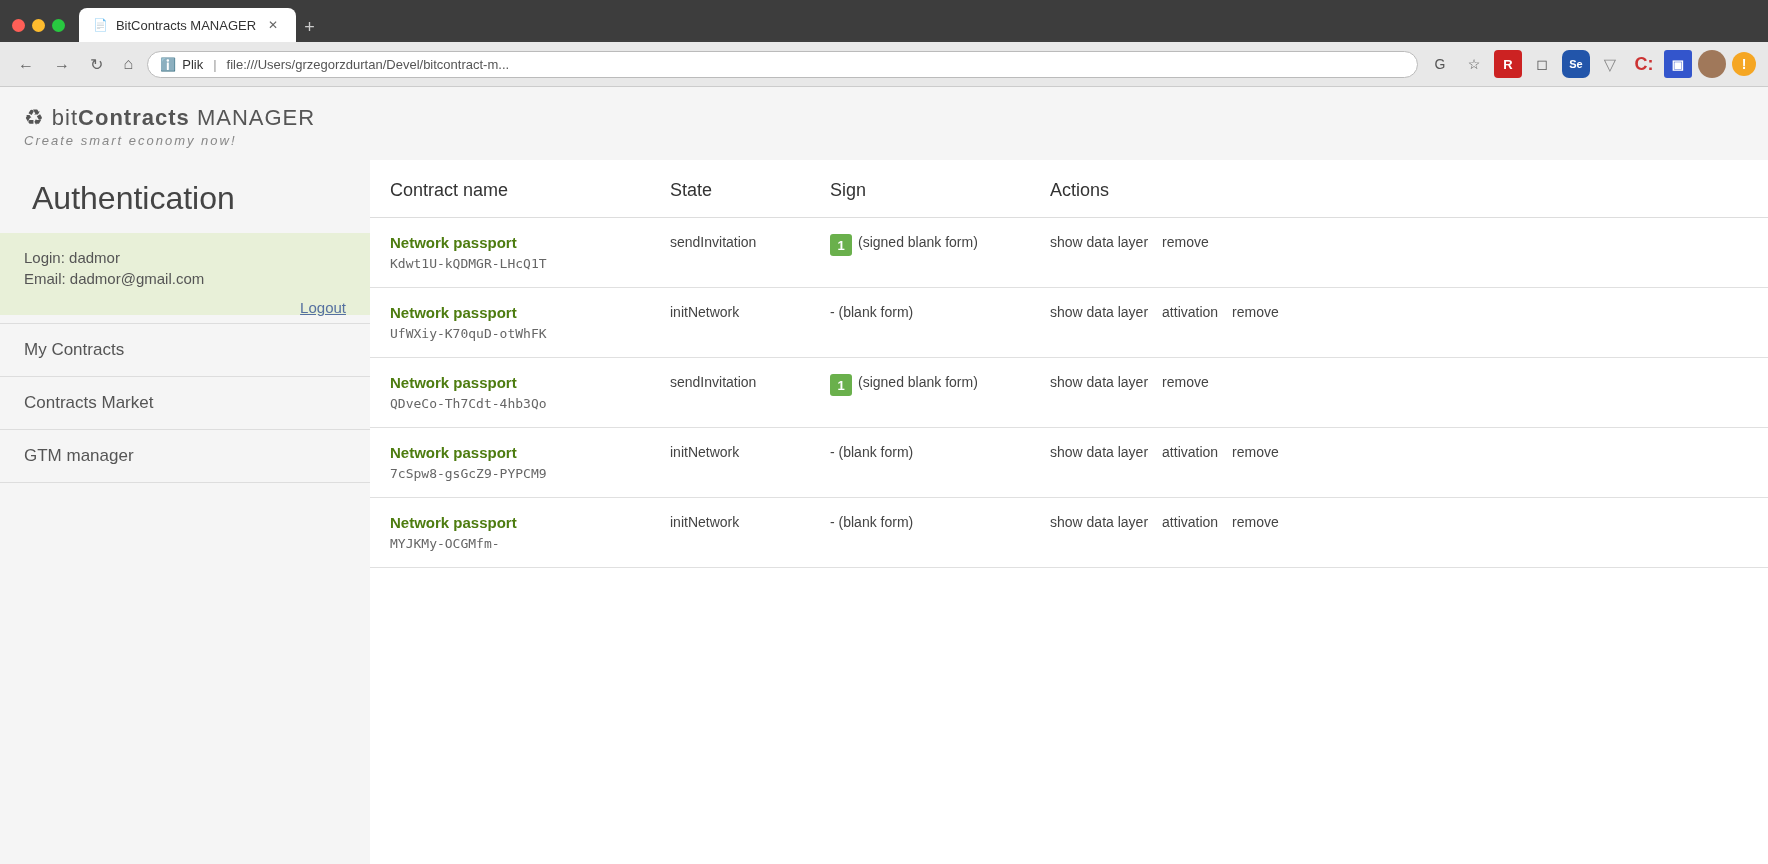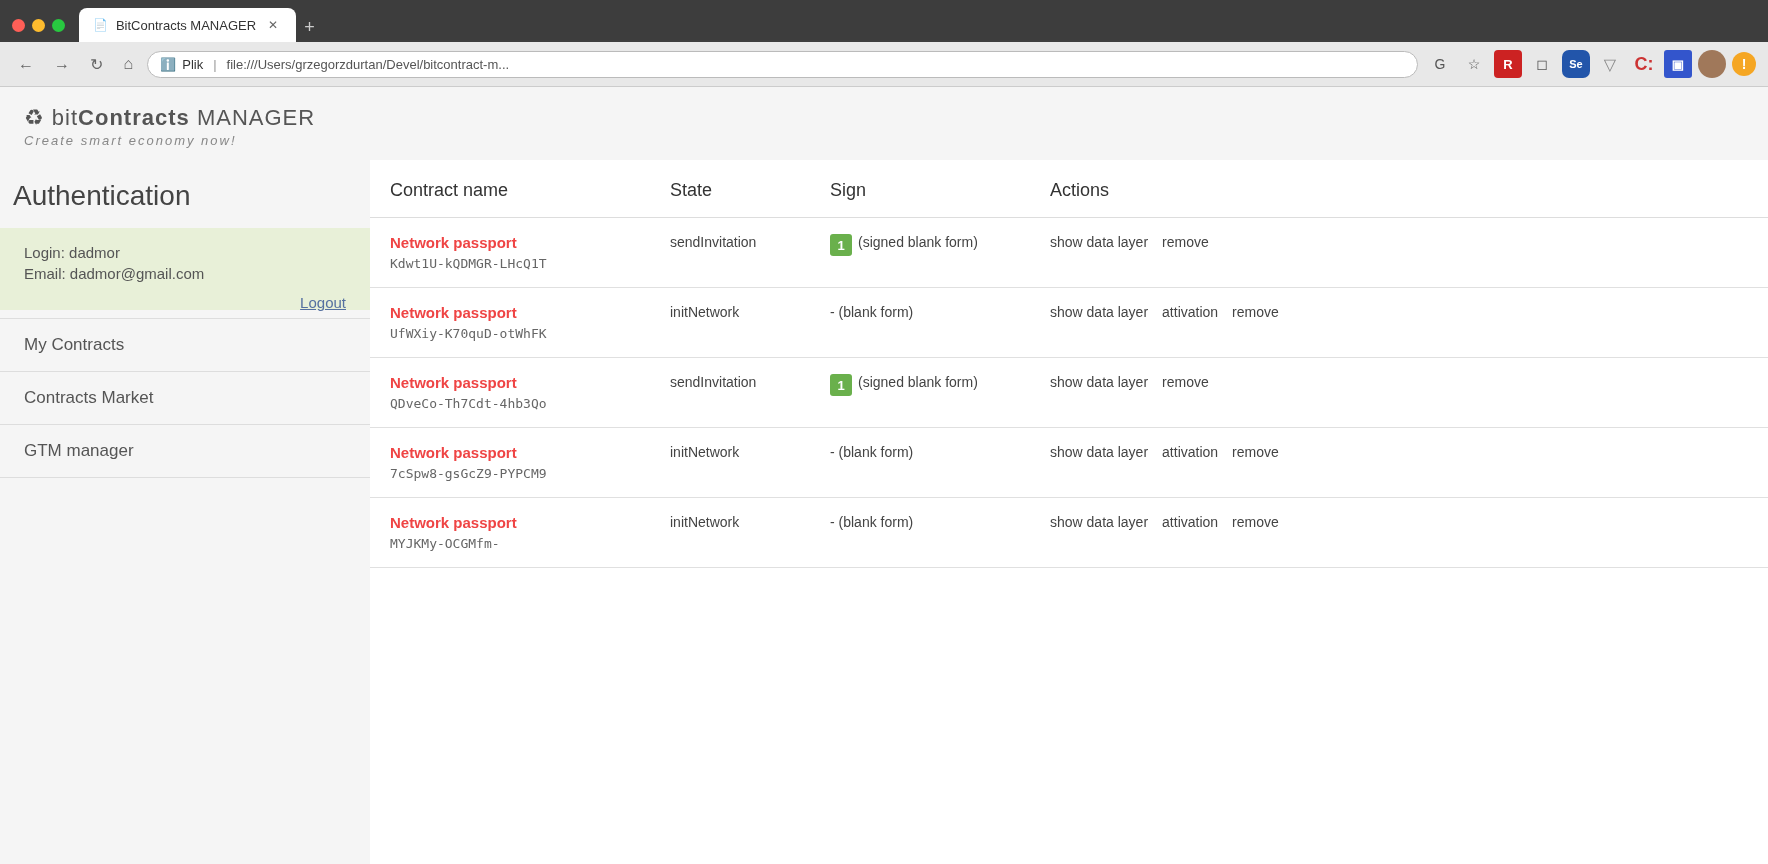--- a/index.html
+++ b/index.html
@@ -102,24 +102,24 @@
     }
 
     
     .sidebar {
       width: 370px;
       min-width: 370px;
       background: #f5f5f5;
       padding: 20px 0;
     }
     .sidebar-section-title {
-      font-size: 28px;
+      font-size: 32px;
       font-weight: 400;
       color: #444;
-      padding: 0 13px 16px;
+      padding: 0 32px 16px;
     }
     .auth-box {
       background: #e8f0d8;
       margin: 0 0 8px;
       padding: 16px 24px;
     }
     .auth-login { font-size: 15px; color: #555; margin-bottom: 4px; }
     .auth-email { font-size: 15px; color: #555; margin-bottom: 12px; }
     .auth-logout {
       color: #5570a0;
@@ -164,21 +164,21 @@
       color: #333;
       border-bottom: 1px solid #ddd;
     }
     .contracts-table td {
       padding: 16px 20px;
       font-size: 14px;
       color: #444;
       vertical-align: top;
       border-bottom: 1px solid #e0e0e0;
     }
-    .contract-name { font-weight: 700; font-size: 15px; color: #ef4444; display: block; margin-bottom: 4px; }
+    .contract-name { font-weight: 700; font-size: 15px; color: #4d7c0f; display: block; margin-bottom: 4px; }
     .contract-id { font-size: 13px; color: #666; font-family: monospace; }
     .sign-badge {
       display: inline-flex;
       align-items: center;
       justify-content: center;
       background: #6ab04c;
       color: white;
       border-radius: 3px;
       width: 22px;
       height: 22px;

